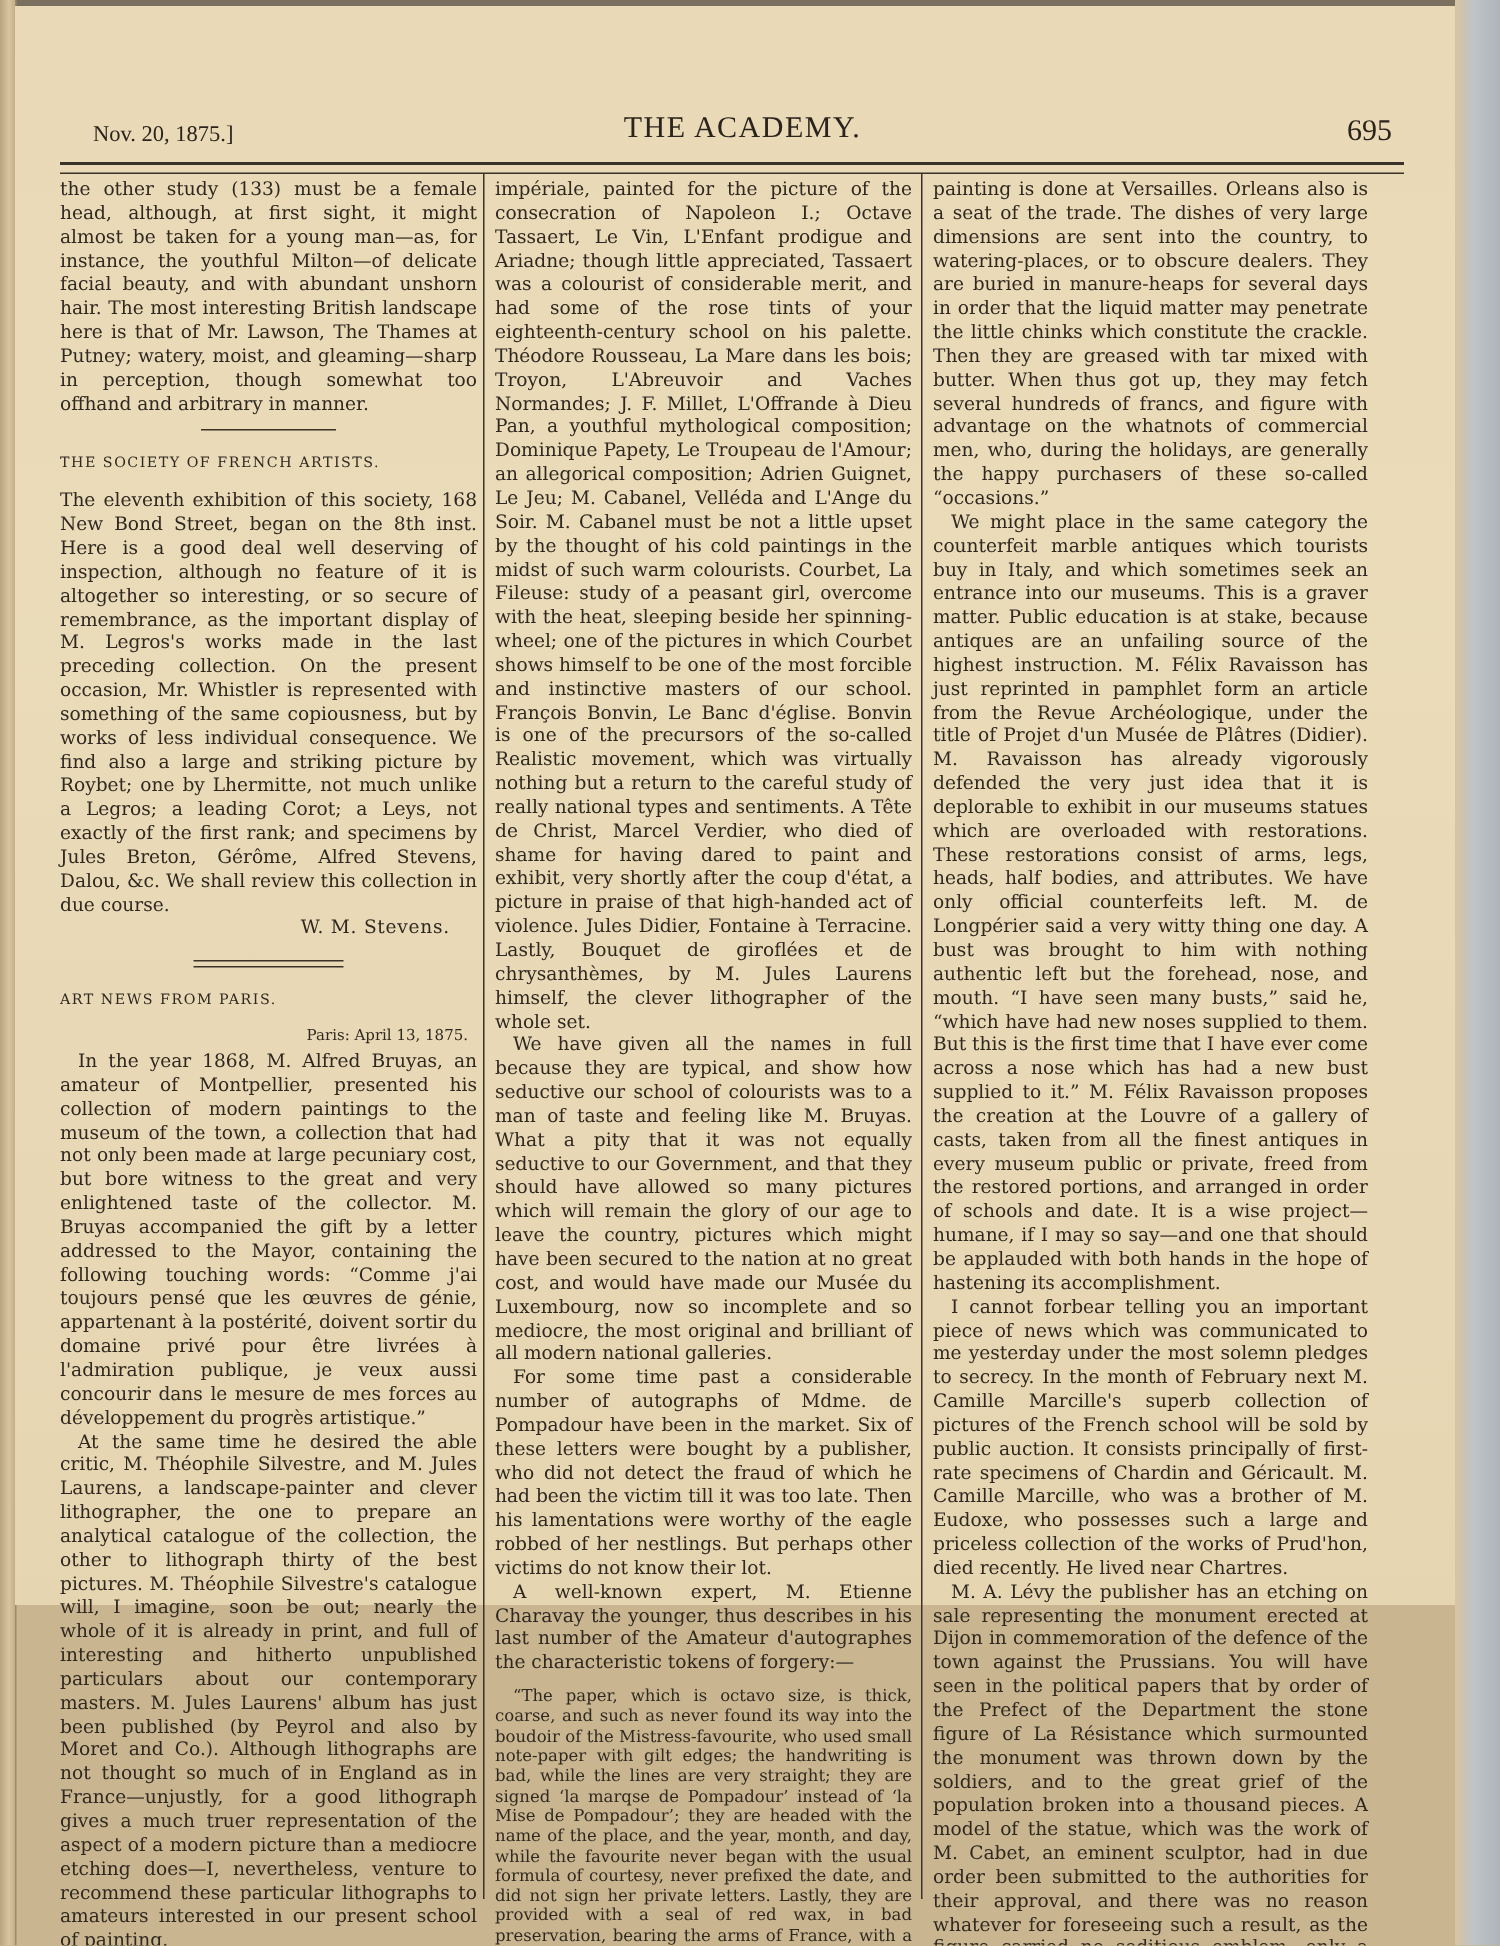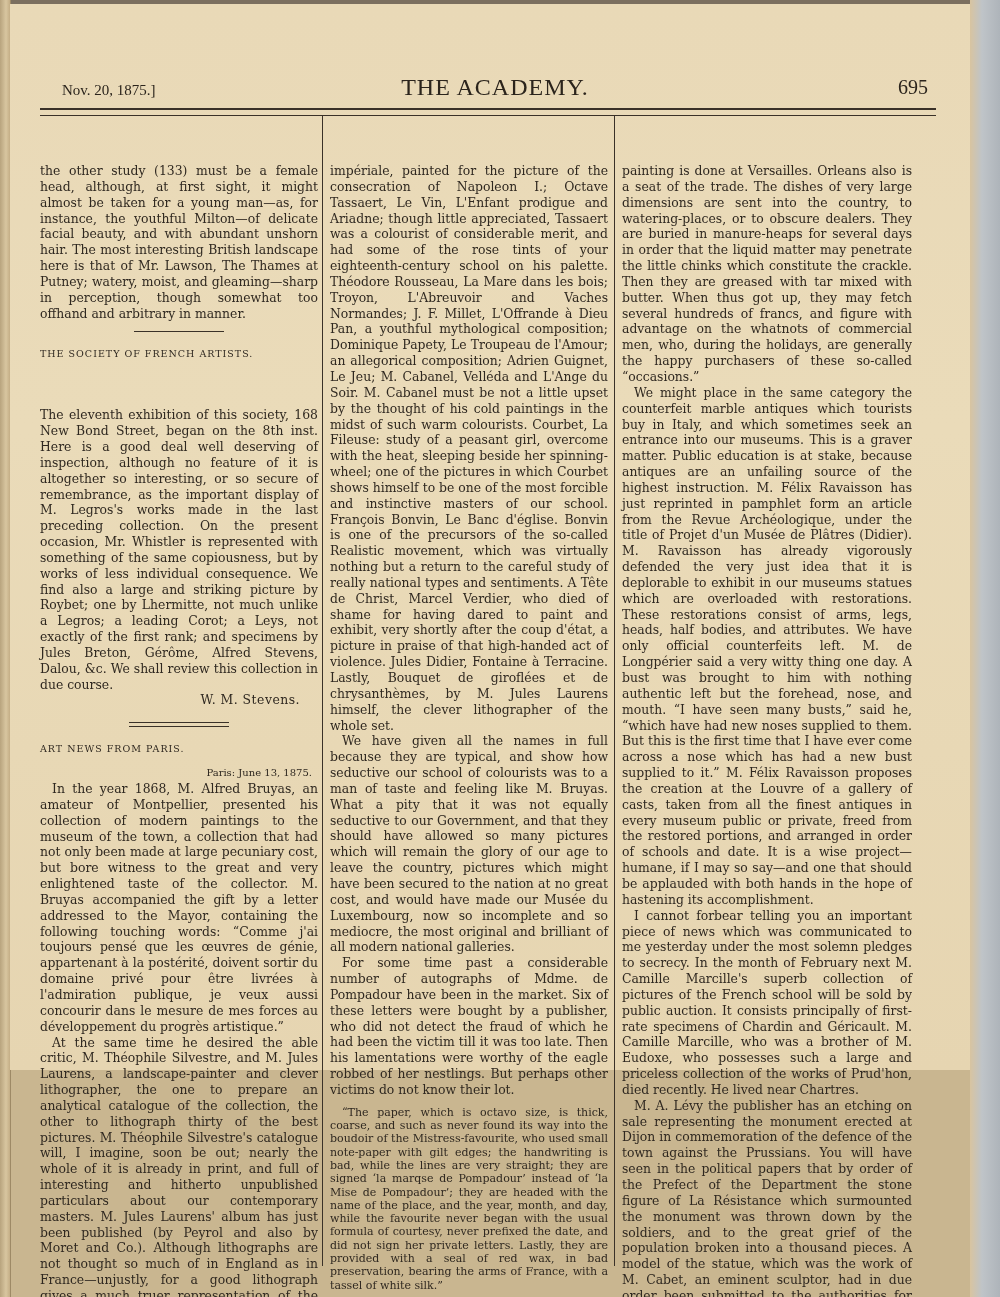--- a/index.html
+++ b/index.html
@@ -24,33 +24,33 @@
   }
   .page {
     position: absolute; left: 10px; top: 4px; width: 960px; height: 1066px;
     background: linear-gradient(180deg, #e9d9b7 0%, #eadbb9 40%, #e6d5b1 100%);
   }
   .header {
     position: absolute; left: 52px; top: 70px; width: 866px; height: 30px;
     color: #2b241c;
   }
   .header .date { position: absolute; left: 0; top: 8px; font-size: 15px; font-family: "Liberation Serif", serif; }
-  .header .title { position: absolute; left: 0; right: 0; top: 0; text-align: center; font-size: 24px; font-family: "Liberation Serif", serif; letter-spacing: 1px; }
+  .header .title { position: absolute; left: 0; right: 0; top: 0; text-align: center; font-size: 20px; font-family: "Liberation Serif", serif; letter-spacing: 1px; }
   .header .pageno { position: absolute; right: 0; top: 2px; font-size: 20px; font-family: "Liberation Serif", serif; }
   .rule-double {
     position: absolute; left: 30px; top: 104px; width: 896px; height: 5px;
     border-top: 2px solid #3a3128; border-bottom: 1px solid #3a3128;
   }
   .col {
     position: absolute; top: 114px; width: 278px;
     font-size: 12.4px; line-height: 15.85px; color: #2f2820;
     text-align: justify; hyphens: manual;
   }
   .col p { margin: 0; text-indent: 12px; }
-  .col p.noindent { text-indent: 0; margin-top: 45px; }
+  .col p.noindent { text-indent: 0; }
   .col1 { left: 30px; }
   .col2 { left: 320px; }
   .col3 { left: 612px; width: 290px; }
   .vrule { position: absolute; top: 112px; width: 1px; background: #3a3128; }
   .vrule.a { left: 312px; height: 1150px; }
   .vrule.b { left: 604px; height: 1150px; }
   .section-head {
     font-size: 9.5px; letter-spacing: 1px; margin: 14px 0 8px 0;
   }
   .short-rule { width: 90px; height: 1px; background: #3a3128; margin: 10px auto 6px auto; }
@@ -80,30 +80,31 @@
   <div class="vrule b"></div>
 
   <div class="col col1">
     <p class="noindent">the other study (133) must be a female head, although, at first sight, it might almost be taken for a young man—as, for instance, the youthful Milton—of delicate facial beauty, and with abundant unshorn hair. The most interesting British landscape here is that of Mr. Lawson, The Thames at Putney; watery, moist, and gleaming—sharp in perception, though somewhat too offhand and arbitrary in manner.</p>
     <div class="short-rule"></div>
     <div class="section-head">THE SOCIETY OF FRENCH ARTISTS.</div>
     <p class="noindent">The eleventh exhibition of this society, 168 New Bond Street, began on the 8th inst. Here is a good deal well deserving of inspection, although no feature of it is altogether so interesting, or so secure of remembrance, as the important display of M. Legros's works made in the last preceding collection. On the present occasion, Mr. Whistler is represented with something of the same copiousness, but by works of less individual consequence. We find also a large and striking picture by Roybet; one by Lhermitte, not much unlike a Legros; a leading Corot; a Leys, not exactly of the first rank; and specimens by Jules Breton, Gérôme, Alfred Stevens, Dalou, &amp;c. We shall review this collection in due course.</p>
     <div class="signature">W. M. Stevens.</div>
     <div class="short-double"></div>
     <div class="section-head">ART NEWS FROM PARIS.</div>
-    <div class="dateline">Paris: June 13, 1875.</div>
+    <div class="dateline">Paris: April 13, 1875.</div>
     <p>In the year 1868, M. Alfred Bruyas, an amateur of Montpellier, presented his collection of modern paintings to the museum of the town, a collection that had not only been made at large pecuniary cost, but bore witness to the great and very enlightened taste of the collector. M. Bruyas accompanied the gift by a letter addressed to the Mayor, containing the following touching words: “Comme j'ai toujours pensé que les œuvres de génie, appartenant à la postérité, doivent sortir du domaine privé pour être livrées à l'admiration publique, je veux aussi concourir dans le mesure de mes forces au développement du progrès artistique.”</p>
     <p>At the same time he desired the able critic, M. Théophile Silvestre, and M. Jules Laurens, a landscape-painter and clever lithographer, the one to prepare an analytical catalogue of the collection, the other to lithograph thirty of the best pictures. M. Théophile Silvestre's catalogue will, I imagine, soon be out; nearly the whole of it is already in print, and full of interesting and hitherto unpublished particulars about our contemporary masters. M. Jules Laurens' album has just been published (by Peyrol and also by Moret and Co.). Although lithographs are not thought so much of in England as in France—unjustly, for a good lithograph gives a much truer representation of the aspect of a modern picture than a mediocre etching does—I, nevertheless, venture to recommend these particular lithographs to amateurs interested in our present school of painting.</p>
 
   </div>
 
   <div class="col col2">
     <p class="noindent">impériale, painted for the picture of the consecration of Napoleon I.; Octave Tassaert, Le Vin, L'Enfant prodigue and Ariadne; though little appreciated, Tassaert was a colourist of considerable merit, and had some of the rose tints of your eighteenth-century school on his palette. Théodore Rousseau, La Mare dans les bois; Troyon, L'Abreuvoir and Vaches Normandes; J. F. Millet, L'Offrande à Dieu Pan, a youthful mythological composition; Dominique Papety, Le Troupeau de l'Amour; an allegorical composition; Adrien Guignet, Le Jeu; M. Cabanel, Velléda and L'Ange du Soir. M. Cabanel must be not a little upset by the thought of his cold paintings in the midst of such warm colourists. Courbet, La Fileuse: study of a peasant girl, overcome with the heat, sleeping beside her spinning-wheel; one of the pictures in which Courbet shows himself to be one of the most forcible and instinctive masters of our school. François Bonvin, Le Banc d'église. Bonvin is one of the precursors of the so-called Realistic movement, which was virtually nothing but a return to the careful study of really national types and sentiments. A Tête de Christ, Marcel Verdier, who died of shame for having dared to paint and exhibit, very shortly after the coup d'état, a picture in praise of that high-handed act of violence. Jules Didier, Fontaine à Terracine. Lastly, Bouquet de giroflées et de chrysanthèmes, by M. Jules Laurens himself, the clever lithographer of the whole set.</p>
     <p>We have given all the names in full because they are typical, and show how seductive our school of colourists was to a man of taste and feeling like M. Bruyas. What a pity that it was not equally seductive to our Government, and that they should have allowed so many pictures which will remain the glory of our age to leave the country, pictures which might have been secured to the nation at no great cost, and would have made our Musée du Luxembourg, now so incomplete and so mediocre, the most original and brilliant of all modern national galleries.</p>
     <p>For some time past a considerable number of autographs of Mdme. de Pompadour have been in the market. Six of these letters were bought by a publisher, who did not detect the fraud of which he had been the victim till it was too late. Then his lamentations were worthy of the eagle robbed of her nestlings. But perhaps other victims do not know their lot.</p>
+    <p>A well-known expert, M. Etienne Charavay the younger, thus describes in his last number of the Amateur d'autographes the characteristic tokens of forgery:—</p>
     <div class="quote">
       <p>“The paper, which is octavo size, is thick, coarse, and such as never found its way into the boudoir of the Mistress-favourite, who used small note-paper with gilt edges; the handwriting is bad, while the lines are very straight; they are signed ‘la marqse de Pompadour’ instead of ‘la Mise de Pompadour’; they are headed with the name of the place, and the year, month, and day, while the favourite never began with the usual formula of courtesy, never prefixed the date, and did not sign her private letters. Lastly, they are provided with a seal of red wax, in bad preservation, bearing the arms of France, with a tassel of white silk.”</p>
     </div>
 
   </div>
 
   <div class="col col3">
     <p class="noindent">painting is done at Versailles. Orleans also is a seat of the trade. The dishes of very large dimensions are sent into the country, to watering-places, or to obscure dealers. They are buried in manure-heaps for several days in order that the liquid matter may penetrate the little chinks which constitute the crackle. Then they are greased with tar mixed with butter. When thus got up, they may fetch several hundreds of francs, and figure with advantage on the whatnots of commercial men, who, during the holidays, are generally the happy purchasers of these so-called “occasions.”</p>
     <p>We might place in the same category the counterfeit marble antiques which tourists buy in Italy, and which sometimes seek an entrance into our museums. This is a graver matter. Public education is at stake, because antiques are an unfailing source of the highest instruction. M. Félix Ravaisson has just reprinted in pamphlet form an article from the Revue Archéologique, under the title of Projet d'un Musée de Plâtres (Didier). M. Ravaisson has already vigorously defended the very just idea that it is deplorable to exhibit in our museums statues which are overloaded with restorations. These restorations consist of arms, legs, heads, half bodies, and attributes. We have only official counterfeits left. M. de Longpérier said a very witty thing one day. A bust was brought to him with nothing authentic left but the forehead, nose, and mouth. “I have seen many busts,” said he, “which have had new noses supplied to them. But this is the first time that I have ever come across a nose which has had a new bust supplied to it.” M. Félix Ravaisson proposes the creation at the Louvre of a gallery of casts, taken from all the finest antiques in every museum public or private, freed from the restored portions, and arranged in order of schools and date. It is a wise project—humane, if I may so say—and one that should be applauded with both hands in the hope of hastening its accomplishment.</p>
     <p>I cannot forbear telling you an important piece of news which was communicated to me yesterday under the most solemn pledges to secrecy. In the month of February next M. Camille Marcille's superb collection of pictures of the French school will be sold by public auction. It consists principally of first-rate specimens of Chardin and Géricault. M. Camille Marcille, who was a brother of M. Eudoxe, who possesses such a large and priceless collection of the works of Prud'hon, died recently. He lived near Chartres.</p>

